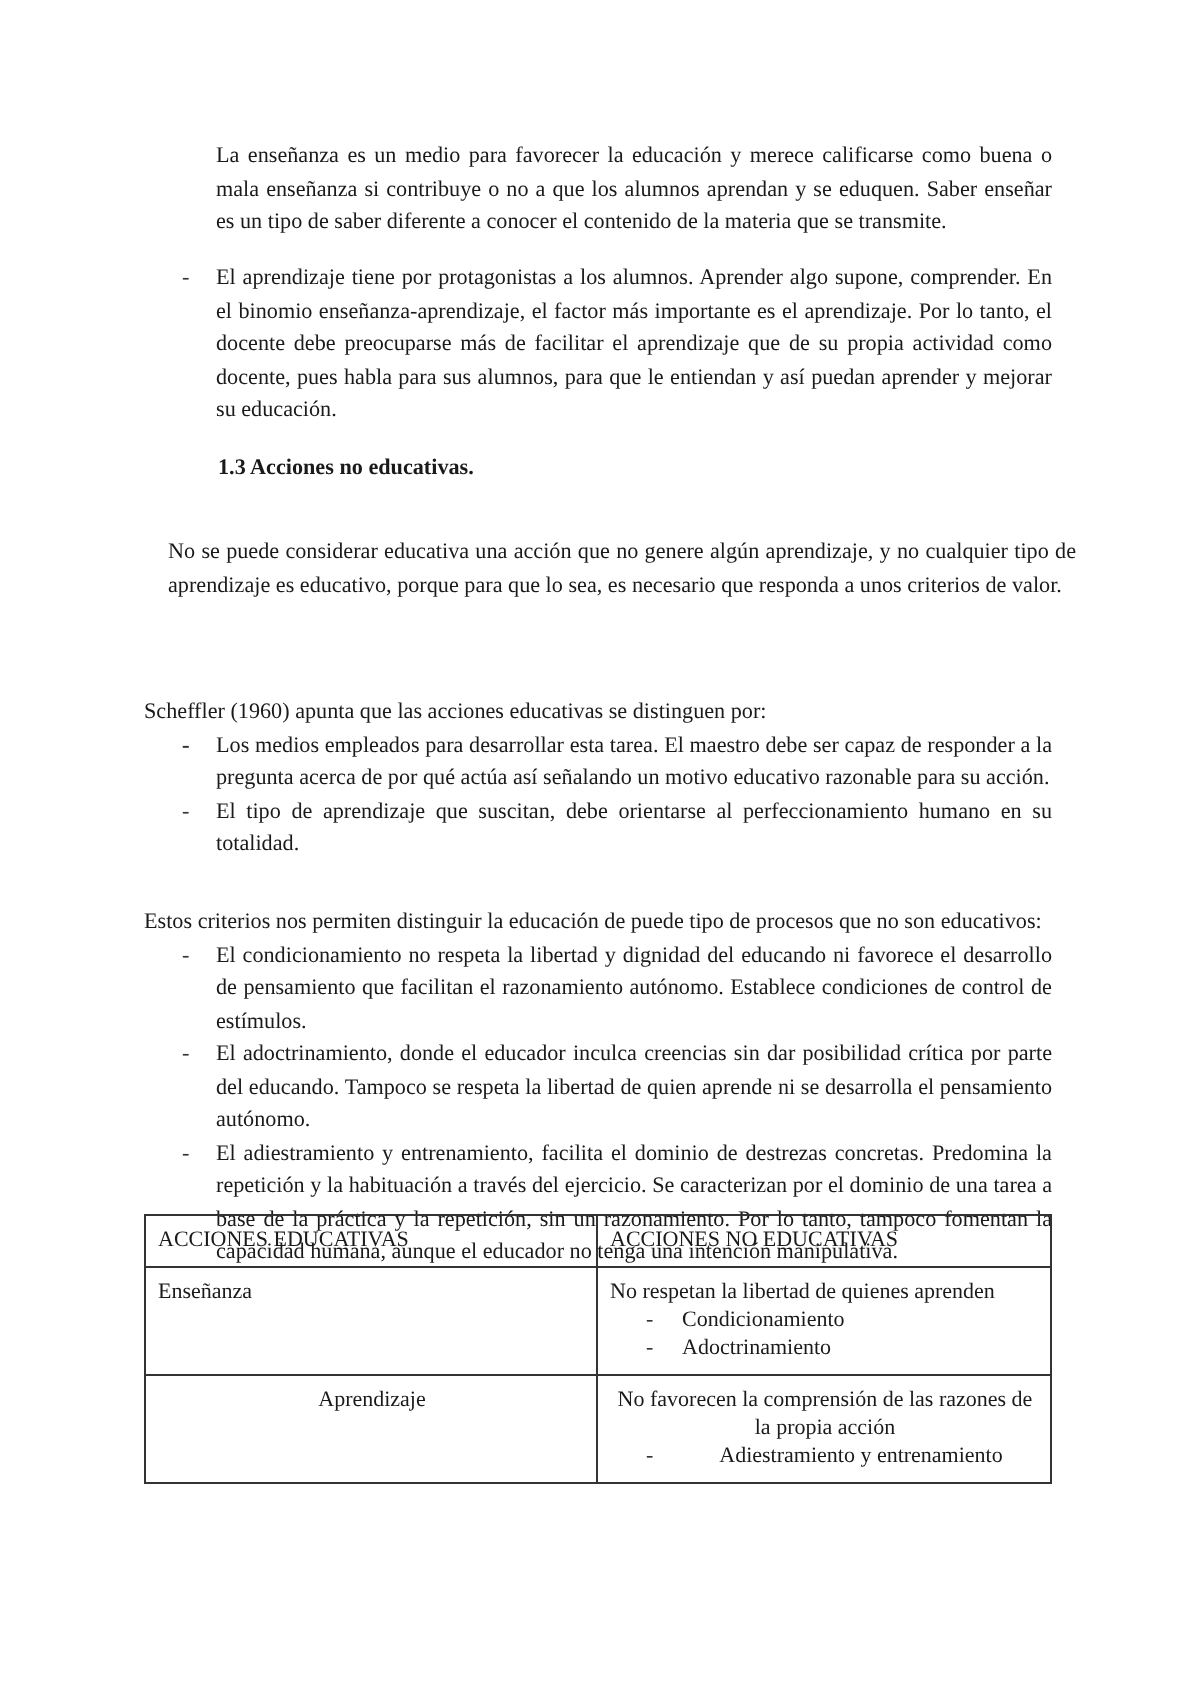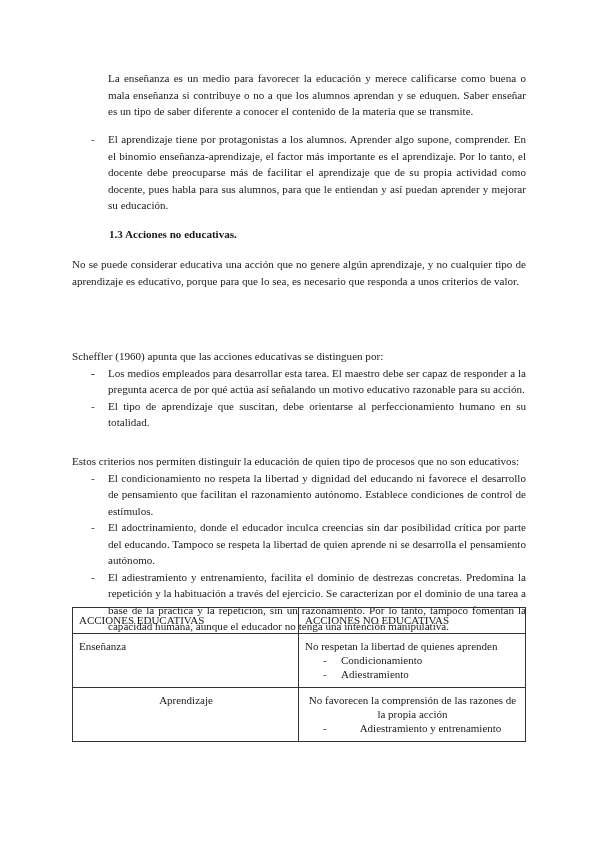--- a/index.html
+++ b/index.html
@@ -107,41 +107,41 @@
     <ul class="dash">
       <li>
         <span class="dash-mark">-</span>
         <span>El aprendizaje tiene por protagonistas a los alumnos. Aprender algo supone, comprender. En el binomio enseñanza-aprendizaje, el factor más importante es el aprendizaje. Por lo tanto, el docente debe preocuparse más de facilitar el aprendizaje que de su propia actividad como docente, pues habla para sus alumnos, para que le entiendan y así puedan aprender y mejorar su educación.</span>
       </li>
     </ul>
   </div>
 
   <div class="heading">1.3 Acciones no educativas.</div>
 
-  <p class="block full" style="top:256px; margin:0;">No se puede considerar educativa una acción que no genere algún aprendizaje, y no cualquier tipo de aprendizaje es educativo, porque para que lo sea, es necesario que responda a unos criterios de valor.</p>
+  <p class="block full" style="top:256px; margin:12px;">No se puede considerar educativa una acción que no genere algún aprendizaje, y no cualquier tipo de aprendizaje es educativo, porque para que lo sea, es necesario que responda a unos criterios de valor.</p>
 
   <div class="block full" style="top:300px;">
     <div>Scheffler (1960) apunta que las acciones educativas se distinguen por:</div>
     <ul class="dash">
       <li>
         <span class="dash-mark">-</span>
       </li>
       <li>
         <span class="dash-mark">-</span>
         <span>Los medios empleados para desarrollar esta tarea. El maestro debe ser capaz de responder a la pregunta acerca de por qué actúa así señalando un motivo educativo razonable para su acción.</span>
       </li>
       <li>
         <span class="dash-mark">-</span>
         <span>El tipo de aprendizaje que suscitan, debe orientarse al perfeccionamiento humano en su totalidad.</span>
       </li>
     </ul>
   </div>
 
   <div class="block full" style="top:405px;">
-    <div>Estos criterios nos permiten distinguir la educación de quien tipo de procesos que no son educativos:</div>
+    <div>Estos criterios nos permiten distinguir la educación de puede tipo de procesos que no son educativos:</div>
     <ul class="dash">
       <li>
         <span class="dash-mark">-</span>
         <span>El condicionamiento no respeta la libertad y dignidad del educando ni favorece el desarrollo de pensamiento que facilitan el razonamiento autónomo. Establece condiciones de control de estímulos.</span>
       </li>
       <li>
         <span class="dash-mark">-</span>
         <span>El adoctrinamiento, donde el educador inculca creencias sin dar posibilidad crítica por parte del educando. Tampoco se respeta la libertad de quien aprende ni se desarrolla el pensamiento autónomo.</span>
       </li>
       <li>
@@ -161,21 +161,21 @@
       <td class="c1">Enseñanza</td>
       <td>
         <div>No respetan la libertad de quienes aprenden</div>
         <ul class="cell-list">
           <li>
             <span class="dash-mark">-</span>
             <span>Condicionamiento</span>
           </li>
           <li>
             <span class="dash-mark">-</span>
-            <span>Adiestramiento</span>
+            <span>Adoctrinamiento</span>
           </li>
         </ul>
       </td>
     </tr>
     <tr class="r2">
       <td class="c1">Aprendizaje</td>
       <td>
         <div>No favorecen la comprensión de las razones de la propia acción</div>
         <ul class="cell-list">
           <li>

